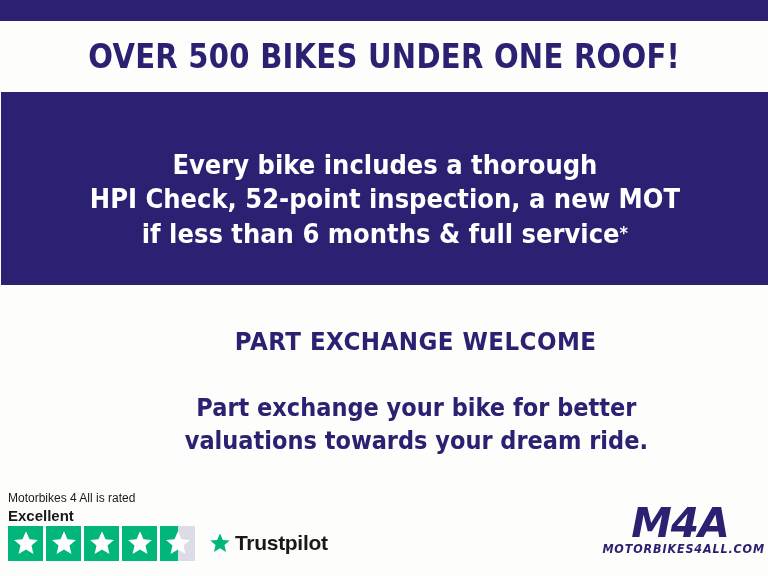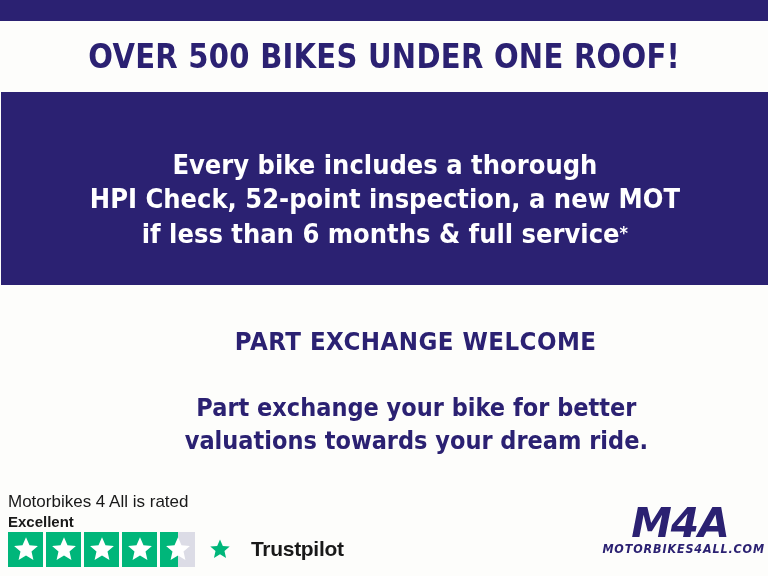--- a/index.html
+++ b/index.html
@@ -129,21 +129,21 @@
 
   
   .trustpilot {
     position: absolute;
     left: 8px;
     top: 3px;
     width: 320px;
   }
   .tp-rated {
     font-family: "Liberation Sans", sans-serif;
-    font-size: 17px;
+    font-size: 12px;
     color: #191919;
     line-height: 1.25;
     white-space: nowrap;
   }
   .tp-excellent {
     font-family: "Liberation Sans", sans-serif;
     font-size: 15px;
     font-weight: bold;
     color: #191919;
     line-height: 1.3;
@@ -172,21 +172,21 @@
     left: 50%;
     top: 50%;
     transform: translate(-50%, -50%);
     width: 27px;
     height: 27px;
   }
   .tp-brand {
     display: flex;
     align-items: center;
     margin-left: 14px;
-    gap: 20px;
+    gap: 4px;
   }
   .tp-brand-star {
     width: 22px;
     height: 22px;
     display: block;
   }
   .tp-brand-text {
     font-family: "Liberation Sans", sans-serif;
     font-size: 21px;
     font-weight: bold;

